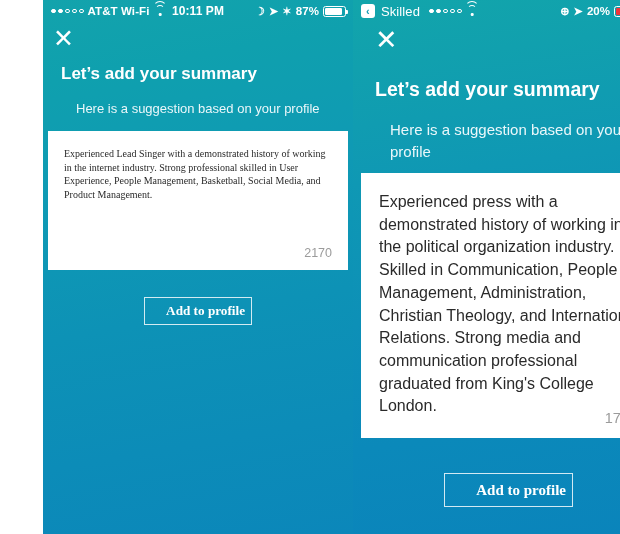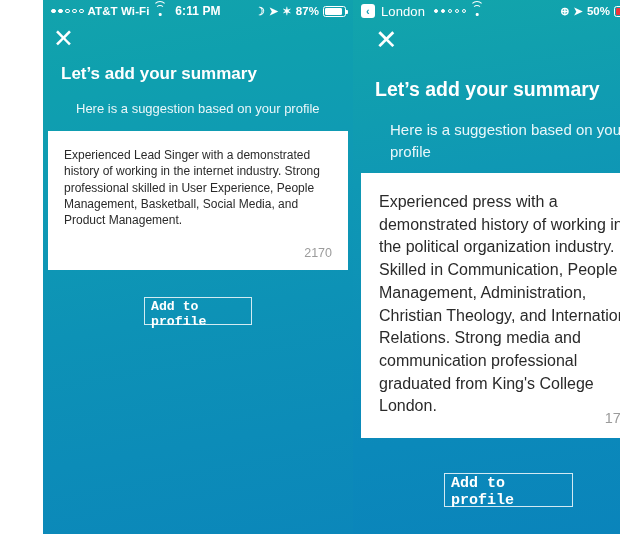--- a/index.html
+++ b/index.html
@@ -134,42 +134,42 @@
     box-sizing: border-box;
   }
   .left .card  { left: 5px;  top: 131px; width: 300px; height: 139px; padding: 16px 16px 8px 16px; }
   .right .card { left: 318px; top: 173px; width: 294px; height: 265px; padding: 18px 16px 10px 18px; }
   .right .card { left: 8px; }
 
   .card-text {
     color: #2a2a2a;
     white-space: pre-wrap;
   }
-  .left .card-text  { font-size: 12px; line-height: 1.36; }
+  .left .card-text  { font-size: 10px; line-height: 1.36; font-family: Liberation Serif, serif; }
   .right .card-text { font-size: 16px; line-height: 1.42; }
 
   .char-count {
     position: absolute;
     right: 16px;
     color: #9b9b9b;
   }
   .left .char-count  { bottom: 10px; font-size: 12.5px; }
   .right .char-count { bottom: 12px; right: 18px; font-size: 14.5px; margin-left: 17px; }
 
   
   .add-btn {
     position: absolute;
     border: 1.4px solid rgba(255,255,255,0.82);
     color: #ffffff;
     background: transparent;
     font-weight: bold;
-    text-align: left;
+    text-align: right;
     box-sizing: border-box;
     cursor: pointer;
-    font-family: Liberation Mono, monospace;
+    font-family: Liberation Serif, serif;
   }
   .left .add-btn  { left: 101px; top: 297px; width: 108px; height: 28px; font-size: 13.2px; }
   .right .add-btn { left: 91px;  top: 473px; width: 129px; height: 34px; font-size: 15px; }
 </style>
 </head>
 <body>
 
 <div class="screens">
 
   <div class="phone left">
@@ -183,21 +183,21 @@
             <span class="dot"></span>
             <span class="dot"></span>
         </span>
         <span class="carrier">AT&amp;T Wi-Fi</span>
         <span class="wifi-ico">
             <i class="a"></i>
             <i class="b"></i>
             <i class="c"></i>
           </span>
       </div>
-      <div class="sb-center">6:11 PM</div>
+      <div class="sb-center">10:11 PM</div>
       <div class="sb-right">
         <span class="glyph moon">☽</span>
         <span class="glyph loc">➤</span>
         <span class="glyph bt">✶</span>
         <span class="batt-pct">87%</span>
         <span class="batt">
             <span class="fill white" style="width:17px"></span>
           </span>
       </div>
     </div>
@@ -212,38 +212,38 @@
     </div>
 
     <button class="add-btn">Add to profile</button>
   </div>
 
   <div class="phone right">
 
     <div class="statusbar">
       <div class="sb-left">
         <span class="back-chev">‹</span>
-        <span class="search-word">London</span>
+        <span class="search-word">Skilled</span>
         <span class="dots">
           <span class="dot full"></span>
             <span class="dot full"></span>
             <span class="dot"></span>
             <span class="dot"></span>
             <span class="dot"></span>
         </span>
         <span class="wifi-ico">
             <i class="a"></i>
             <i class="b"></i>
             <i class="c"></i>
           </span>
       </div>
       <div class="sb-right">
         <span class="glyph alarmish">⊕</span>
         <span class="glyph loc">➤</span>
-        <span class="batt-pct">50%</span>
+        <span class="batt-pct">20%</span>
         <span class="batt">
             <span class="fill red" style="width:5px"></span>
           </span>
         <span class="glyph bolt">⚡</span>
       </div>
     </div>
 
     <div class="close-btn">✕</div>
     <div class="title">Let’s add your summary</div>
     <div class="subtitle">Here is a suggestion based on your profile</div>

